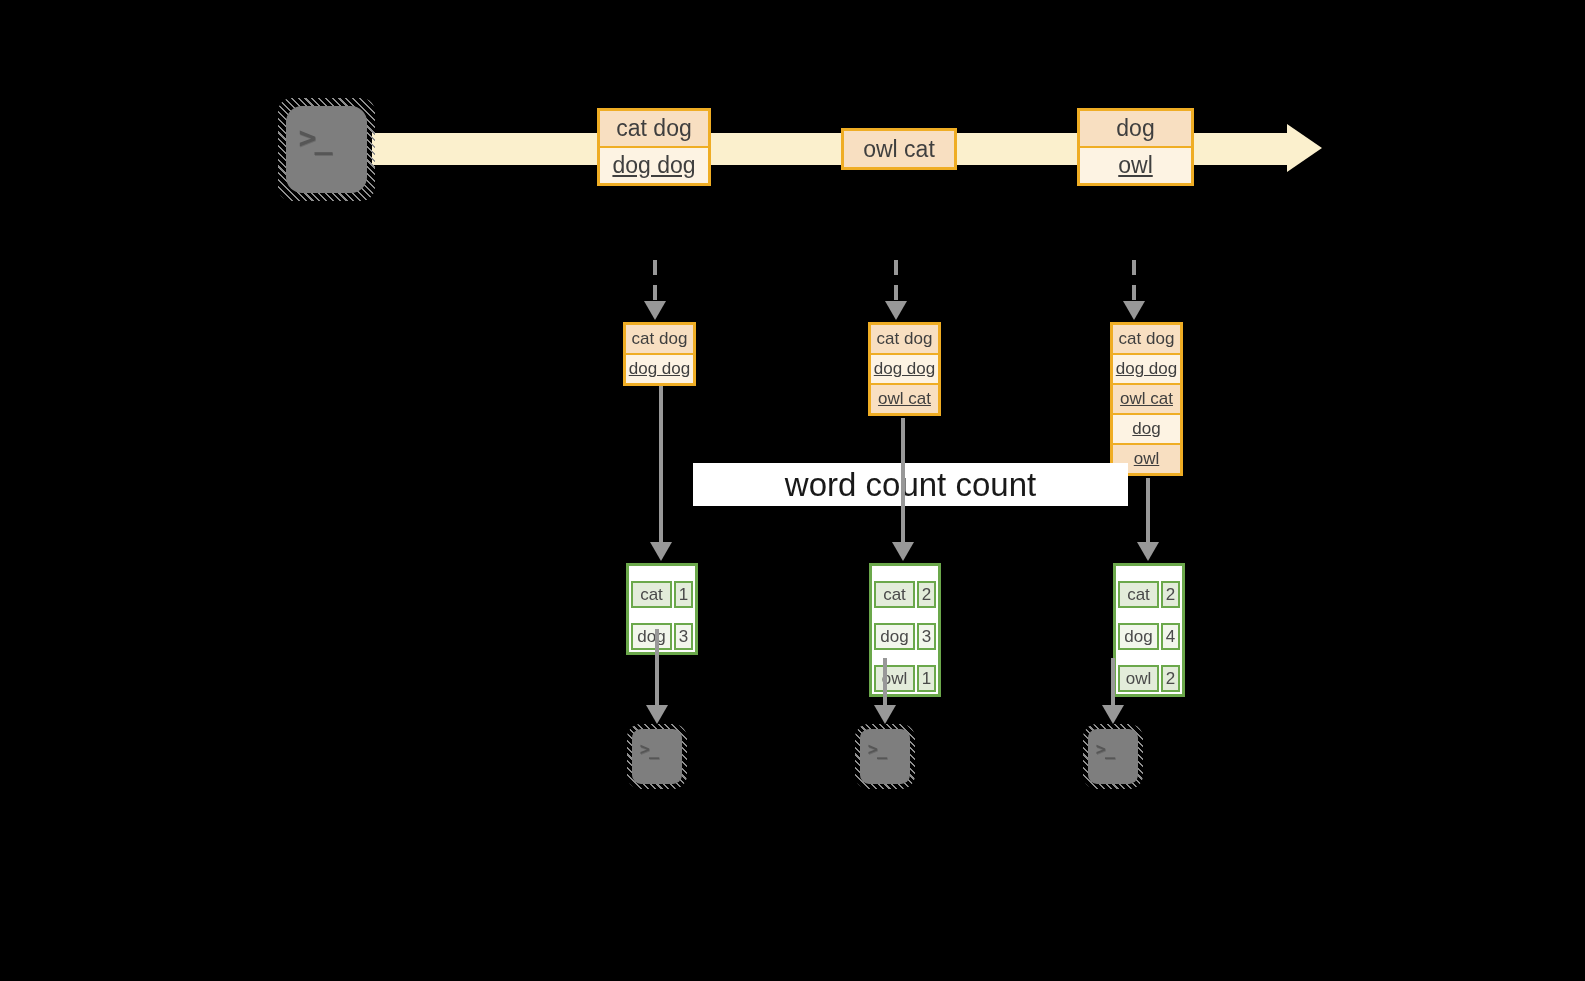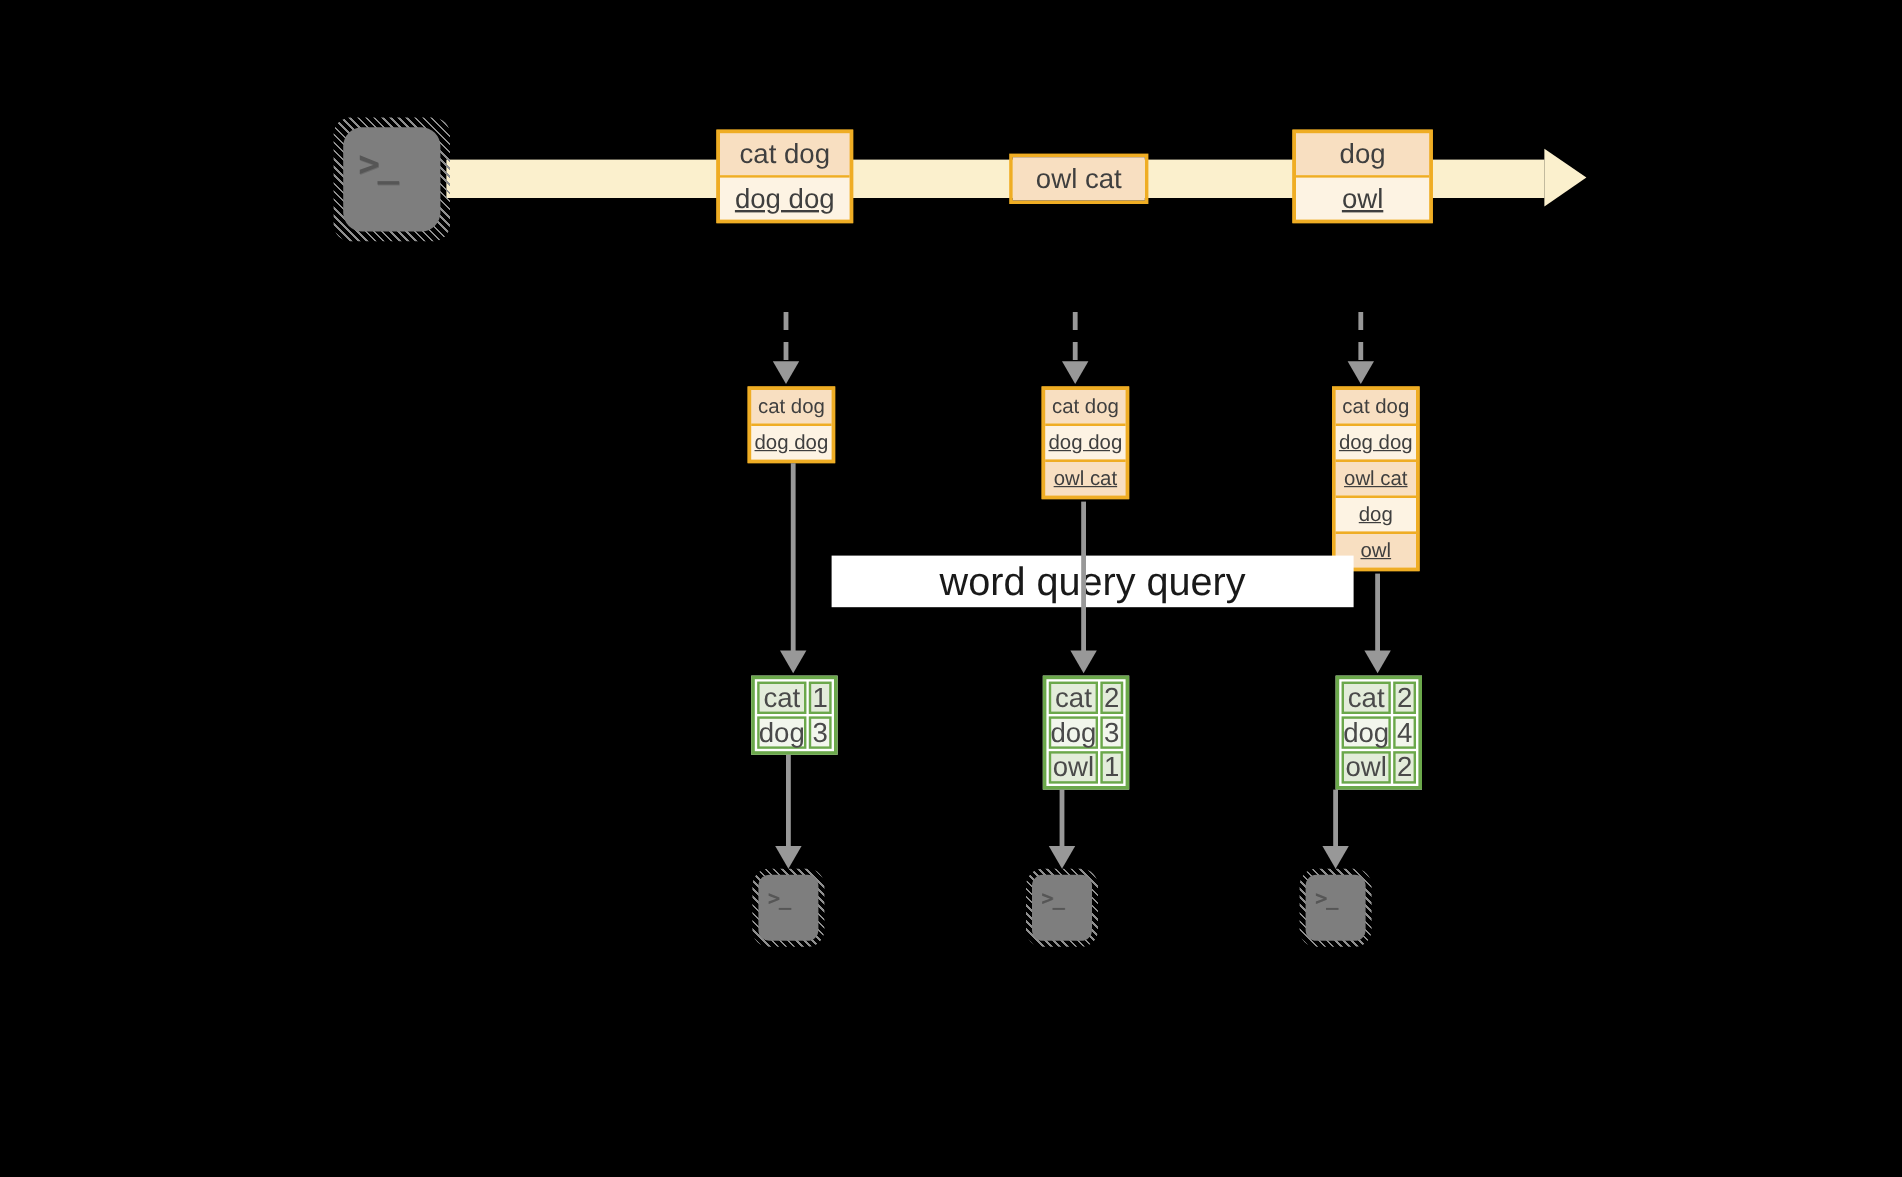--- a/index.html
+++ b/index.html
@@ -48,21 +48,21 @@
     border-top:19px solid var(--gray);z-index:6;}
 
   
   .qlabel{background:#fff;color:var(--labelink);display:flex;align-items:center;justify-content:center;
     font-size:33px;z-index:5;}
 
   
   .gtable{border:3px solid var(--green);background:#fff;padding:2px;display:grid;
     grid-template-columns:41px 19px;gap:2px;z-index:4;}
   .gcell{border:2px solid var(--green);display:flex;align-items:center;justify-content:center;
-    font-size:23px;color:#4A4A4A;height:23px;}
+    font-size:17px;color:#4A4A4A;height:23px;margin-top:13px;}
   .g-dark{background:var(--sage);}
   .g-light{background:var(--sage2);}
 </style>
 </head>
 <body>
 
 <div id="scene" style="--band: #FBF0CD; --amber: #EFAD24; --peach: #F8DFC1; --cream: #FDF3E3; --green: #6BA84B; --sage: #E3ECDA; --sage2: #F2F6EC; --gray: #989898; --ink: #3F3F3F;">
 
   <div class="abs band" style="left:372px;top:133px;width:915px;"></div>
   <div class="abs band-head" style="left:1287px;top:124px;"></div>
@@ -103,21 +103,21 @@
   </div>
   <div class="abs obox obox-small" style="left:1110px;top:322px;width:67px;">
     <div class="orow fill-peach">cat dog</div>
     <div class="orow fill-cream">dog dog</div>
     <div class="orow fill-peach">owl cat</div>
     <div class="orow fill-cream">dog</div>
     <div class="orow fill-peach">owl</div>
   </div>
 
   <div class="abs qlabel" style="left:693px;top:463px;width:435px;height:43px;">
-    <span>word query query</span>
+    <span>word count count</span>
   </div>
 
   <div class="abs solidline" style="left:659px;top:386px;height:157px;"></div>
   <div class="abs arrowhead" style="left:650px;top:542px;"></div>
   <div class="abs solidline" style="left:901px;top:418px;height:125px;"></div>
   <div class="abs arrowhead" style="left:892px;top:542px;"></div>
   <div class="abs solidline" style="left:1146px;top:478px;height:65px;"></div>
   <div class="abs arrowhead" style="left:1137px;top:542px;"></div>
 
   <div class="abs gtable" style="left:626px;top:563px;">

